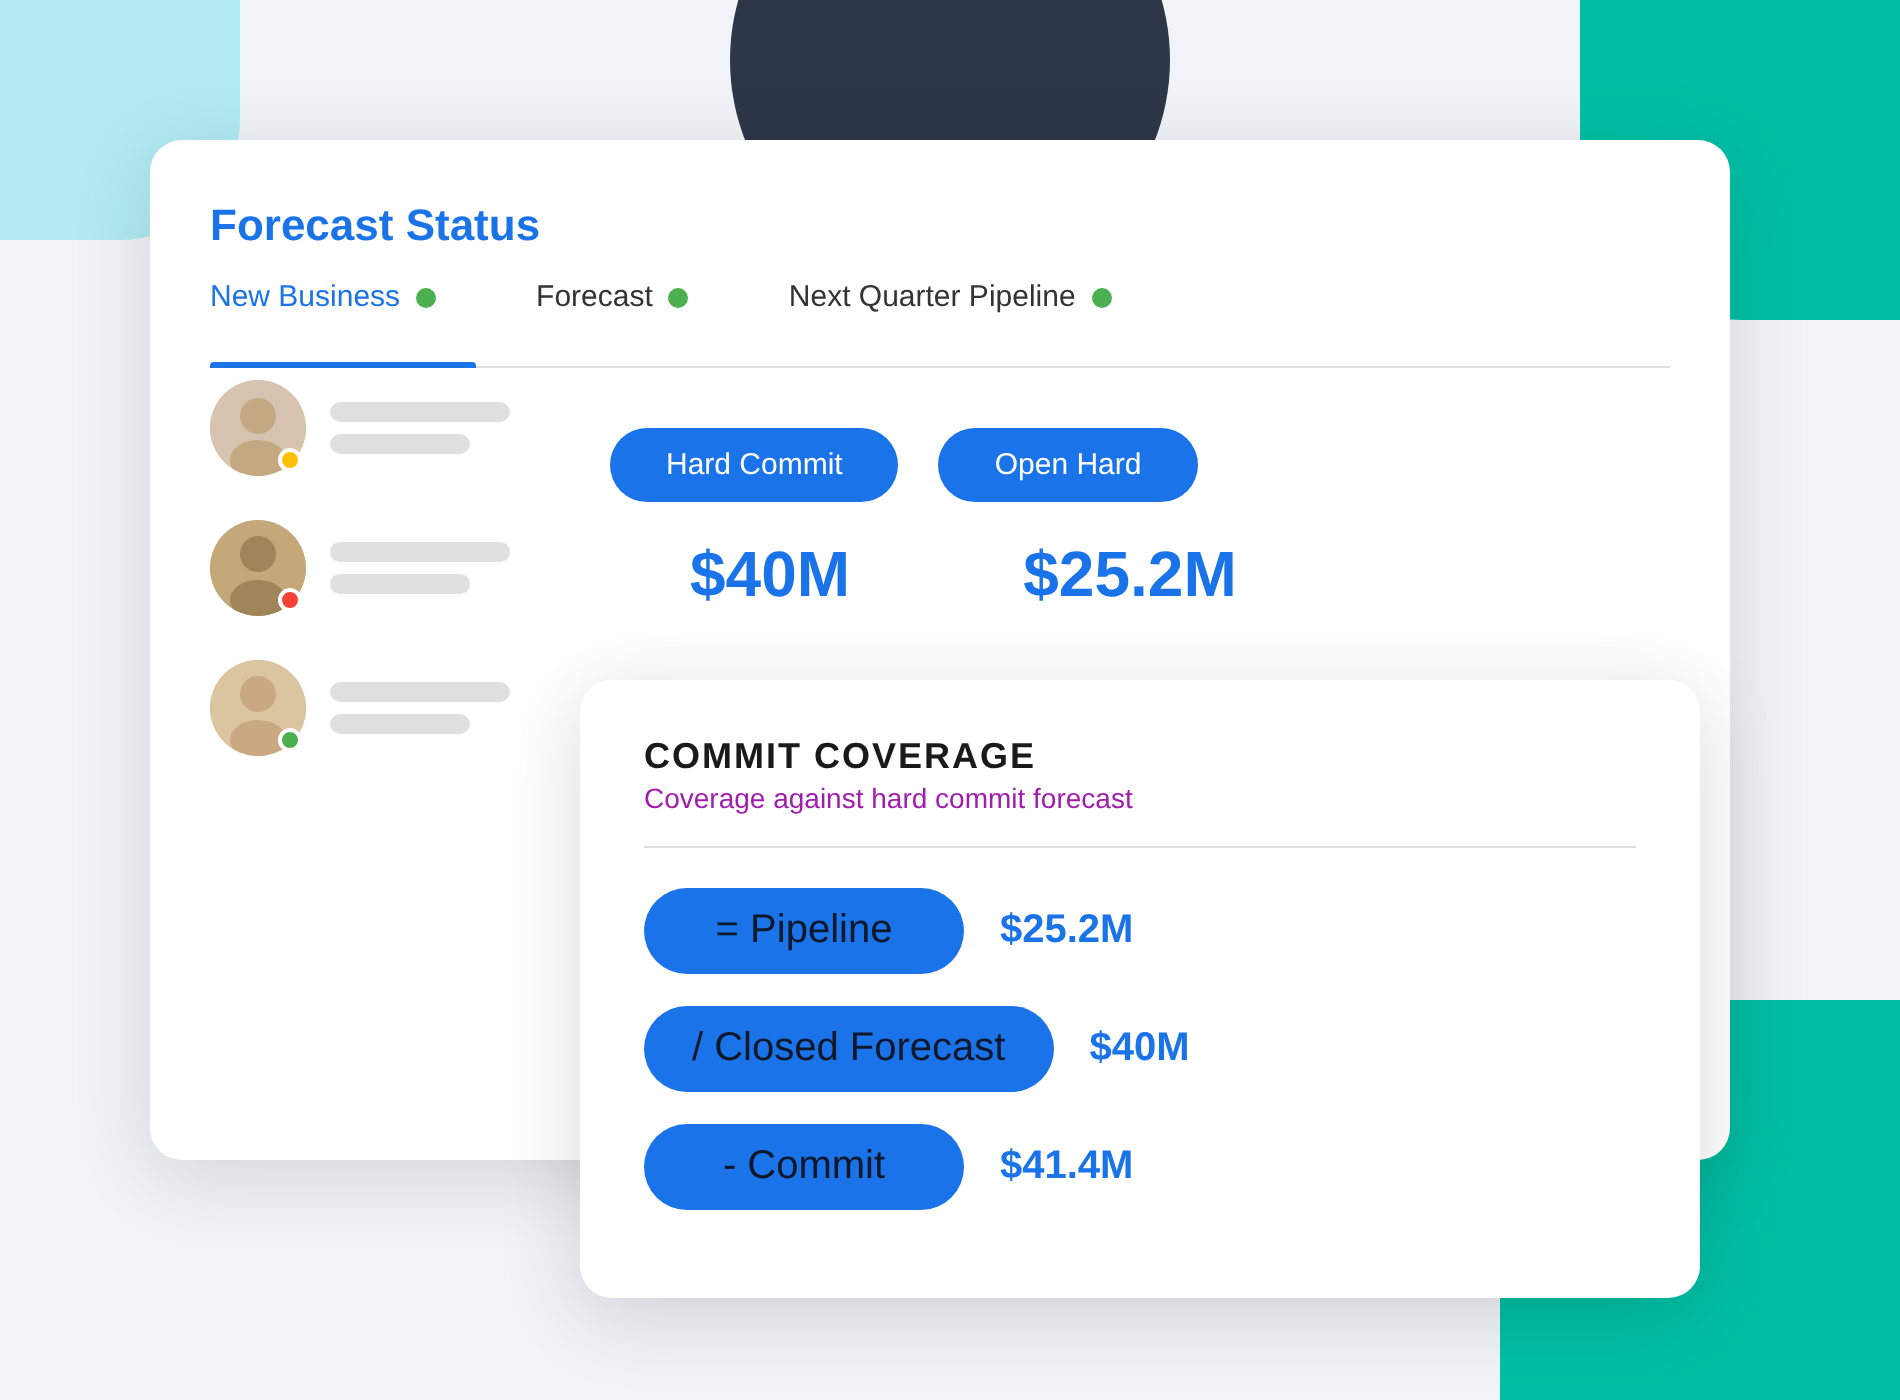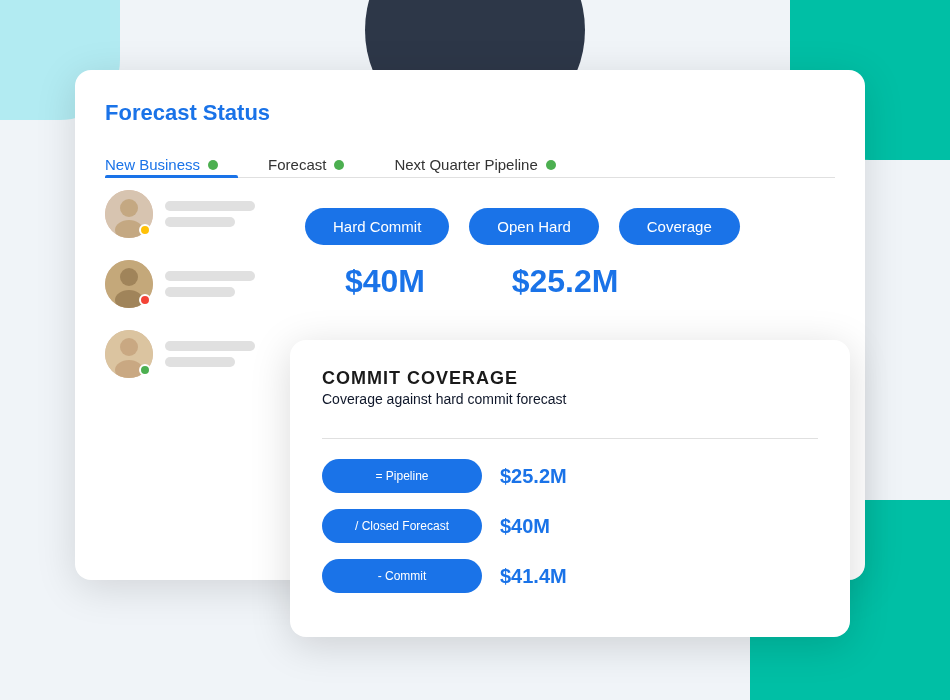--- a/index.html
+++ b/index.html
@@ -58,36 +58,36 @@
       box-shadow: 0 8px 40px rgba(0,0,0,0.13);
       z-index: 2;
       padding: 30px 30px 20px 30px;
       overflow: visible;
     }
 
     .forecast-title {
       color: #1a73e8;
       font-size: 22px;
       font-weight: 600;
-      margin-bottom: 20px;
+      margin-bottom: 4px;
     }
 
     
     .tabs-row {
       display: flex;
       align-items: center;
       gap: 0;
       border-bottom: 1px solid #e0e0e0;
       margin-bottom: 30px;
     }
     .tab {
       display: flex;
       align-items: center;
       gap: 8px;
-      padding: 10px 20px 4px 0;
+      padding: 10px 20px 26px 0;
       font-size: 15px;
       color: #333;
       cursor: pointer;
       position: relative;
       margin-right: 30px;
       justify-content: center;
     }
     .tab.active {
       color: #1a73e8;
     }
@@ -199,42 +199,42 @@
     }
     .coverage-title {
       font-size: 18px;
       font-weight: 700;
       color: #1a1a1a;
       letter-spacing: 1px;
       text-transform: uppercase;
       margin-bottom: 2px;
     }
     .coverage-subtitle {
-      color: #0f172a;
+      color: #a21caf;
       font-size: 14px;
-      margin-bottom: 31px;
+      margin-bottom: 16px;
     }
     .coverage-divider {
       height: 1px;
       background: #e0e0e0;
       margin-bottom: 20px;
     }
     .coverage-row {
       display: flex;
       align-items: center;
       gap: 18px;
       margin-bottom: 16px;
     }
     .coverage-label-btn {
       background: #1a73e8;
-      color: #ffffff;
+      color: #0f172a;
       border: none;
       border-radius: 25px;
       padding: 10px 24px;
-      font-size: 12px;
+      font-size: 20px;
       font-weight: 500;
       cursor: pointer;
       min-width: 160px;
       text-align: center;
     }
     .coverage-amount {
       color: #1a73e8;
       font-size: 20px;
       font-weight: 600;
     }
@@ -267,21 +267,20 @@
     </div>
     <div class="tab">
       <span>Next Quarter Pipeline</span>
       <span class="tab-dot"></span>
     </div>
   </div>
 
   <div class="metrics-row">
     <button class="metric-btn">Hard Commit</button>
     <button class="metric-btn">Open Hard</button>
-    <button class="metric-btn">Coverage</button>
   </div>
 
   <div class="values-row">
     <div class="metric-value">$40M</div>
     <div class="metric-value">$25.2M</div>
   </div>
 
   <div class="people-list">
 
     <div class="person-item">

